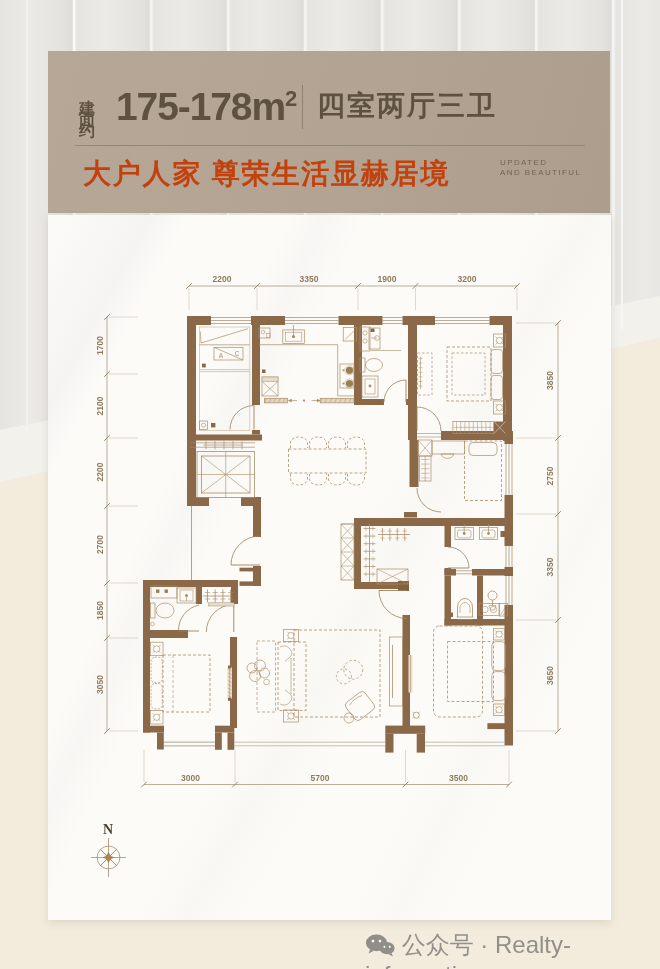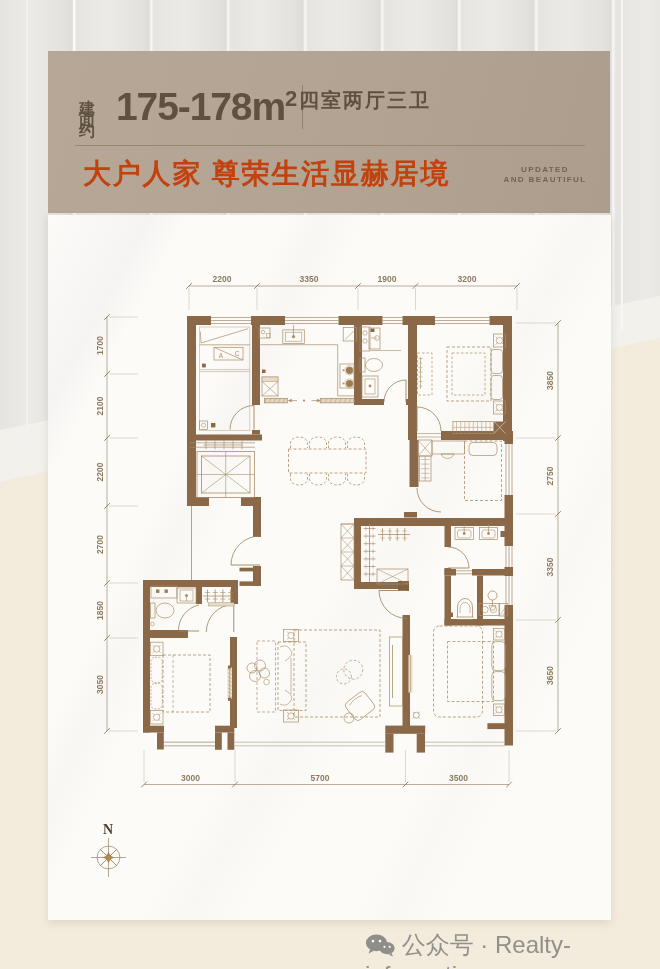--- a/index.html
+++ b/index.html
@@ -24,27 +24,27 @@
       linear-gradient(120deg, rgba(255,255,255,0) 51%, rgba(226,225,222,0.14) 56%, rgba(255,255,255,0) 62%),
       linear-gradient(116deg, rgba(255,255,255,0) 71%, rgba(228,226,222,0.12) 76%, rgba(255,255,255,0) 82%),
       #fcfbf8;
     box-shadow:0 3px 8px rgba(120,110,90,.18);}
   .jmy{position:absolute;left:79px;top:104px;width:14px;color:#5e5140;
     font-size:16px;line-height:10.8px;font-weight:bold;text-align:center;}
   .bignum{position:absolute;left:101px;top:85px;color:#5e5140;font-size:39px;
     font-weight:bold;letter-spacing:-1.1px;margin-left:15px;}
   .bignum sup{font-size:22px;}
   .vdiv{position:absolute;left:302px;top:85px;width:1px;height:44px;background:#8f8070;}
-  .roomtype{position:absolute;left:299px;top:87px;color:#5e5140;font-size:20px;
+  .roomtype{position:absolute;left:317px;top:87px;color:#5e5140;font-size:28px;
     font-weight:bold;letter-spacing:2px;}
   .hrule{position:absolute;left:75px;top:144.5px;width:510px;height:1px;background:#97876f;}
   .subtitle{position:absolute;left:83px;top:155px;color:#c2410c;font-size:28px;
     font-weight:bold;letter-spacing:1.8px;}
-  .updated{position:absolute;left:500px;top:165px;width:90px;text-align:center;
-    color:#6b5d4b;font-size:8px;font-weight:bold;letter-spacing:1.4px;line-height:9.5px;
+  .updated{position:absolute;left:500px;top:158px;width:90px;text-align:left;
+    color:#6b5d4b;font-size:8px;font-weight:normal;letter-spacing:1.4px;line-height:9.5px;
     opacity:0.9;}
   .footer{position:absolute;left:365px;top:929px;color:#92908a;font-size:24px;}
 </style>
 </head>
 <body>
 <div class="wall"></div>
 <div class="baseboard"></div>
 <div style="position:absolute;left:73px;top:0;width:2px;height:160px;background:#fbfbf9;"></div>
 <div style="position:absolute;left:621px;top:0;width:2px;height:330px;background:#f6f6f4;"></div>
 <div style="position:absolute;left:26px;top:0;width:2px;height:460px;background:#f2f2f0;"></div>

